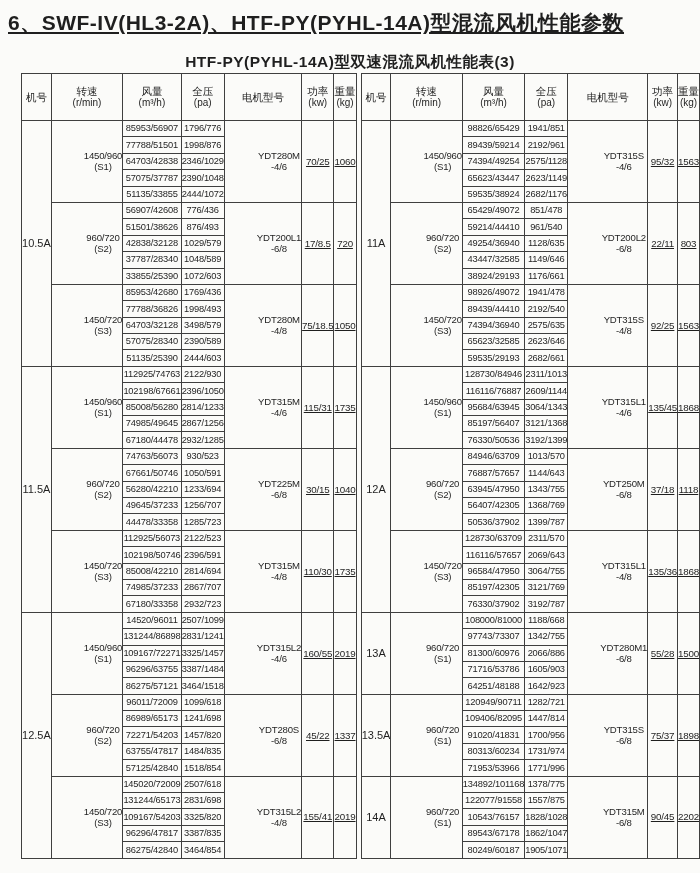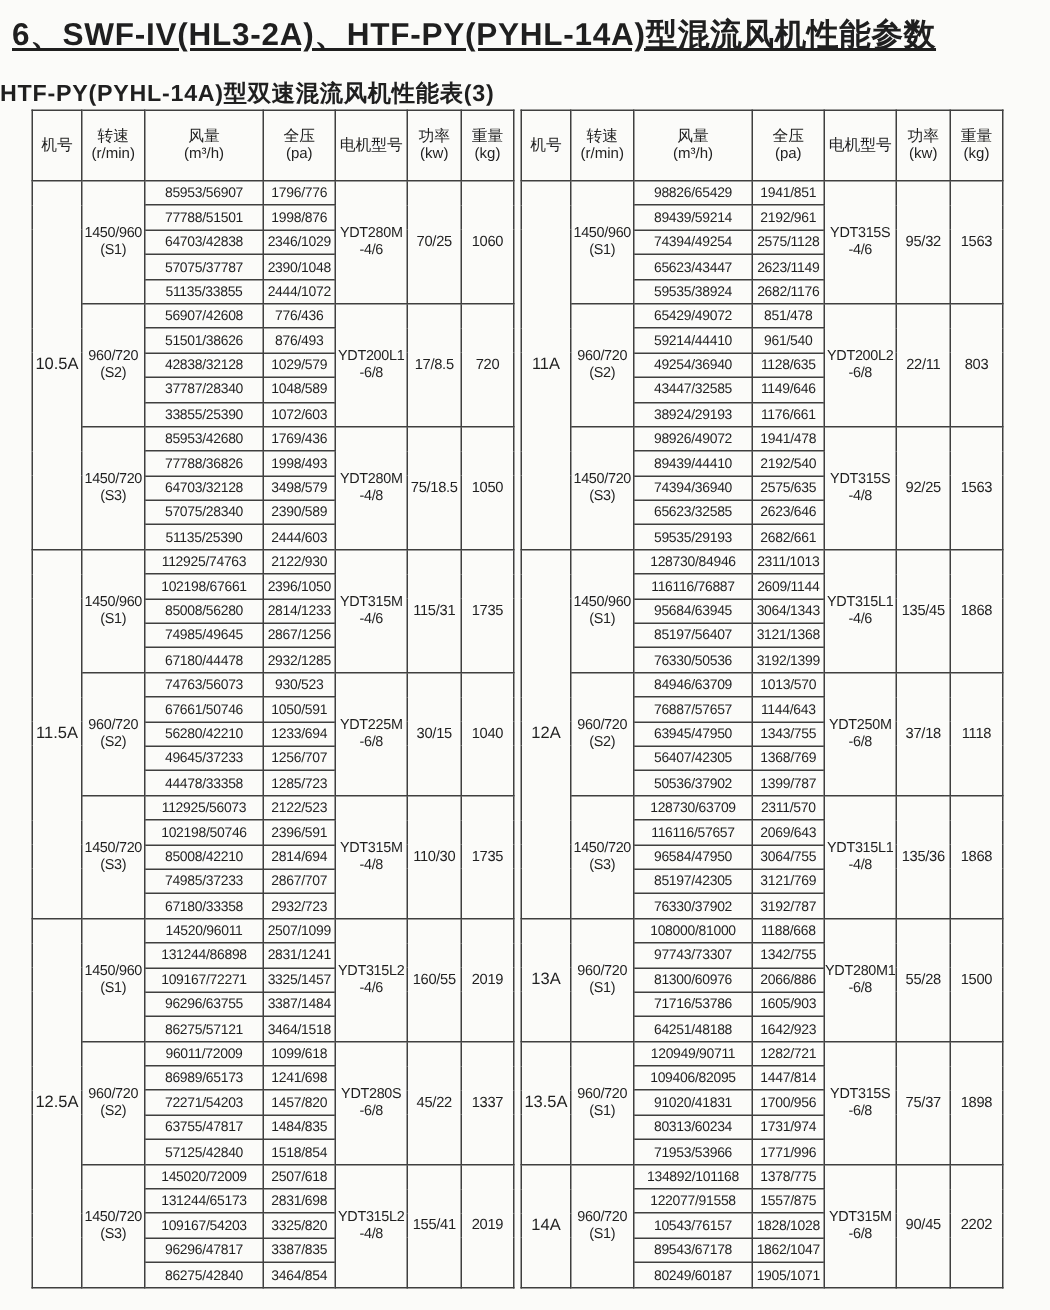--- a/index.html
+++ b/index.html
@@ -12,21 +12,21 @@
   }
   .title{
     font-size:21px;font-weight:bold;
     margin:9px 0 0 8px;
     letter-spacing:0.5px;
     white-space:nowrap;
     text-decoration:underline;
   }
   .subtitle{
     font-size:15.5px;font-weight:bold;
-    text-align:left;
+    text-align:center;
     margin-top:15px;
     letter-spacing:0.5px;
   }
   .tables{
     display:flex;
     margin:0 0 0 21px;
   }
   table{
     border-collapse:collapse;
     table-layout:fixed;
@@ -46,22 +46,22 @@
     font-weight:normal;
     line-height:1.25;
   }
   tbody td{
     height:15.4px;
     font-size:9.3px;
     white-space:nowrap;
     letter-spacing:-0.2px;
   }
   td.model-col{font-size:11px;letter-spacing:0;}
-  td.speed-col, td.motor-col{font-size:9.6px;line-height:1.15;}
-  td.power-col, td.weight-col{font-size:9.8px;}
+  td.speed-col, td.motor-col{font-size:9.6px;line-height:1.15;padding-left:32px;}
+  td.power-col, td.weight-col{font-size:9.8px;text-decoration:underline;}
   .cell-line{display:block;line-height:1.15;}
   .unit-line{display:block;font-size:10px;}
 </style>
 </head>
 <body>
 
 <div class="page">
   <h1 class="title">6、SWF-IV(HL3-2A)、HTF-PY(PYHL-14A)型混流风机性能参数</h1>
   <div class="subtitle">HTF-PY(PYHL-14A)型双速混流风机性能表(3)</div>
   <div class="tables">

